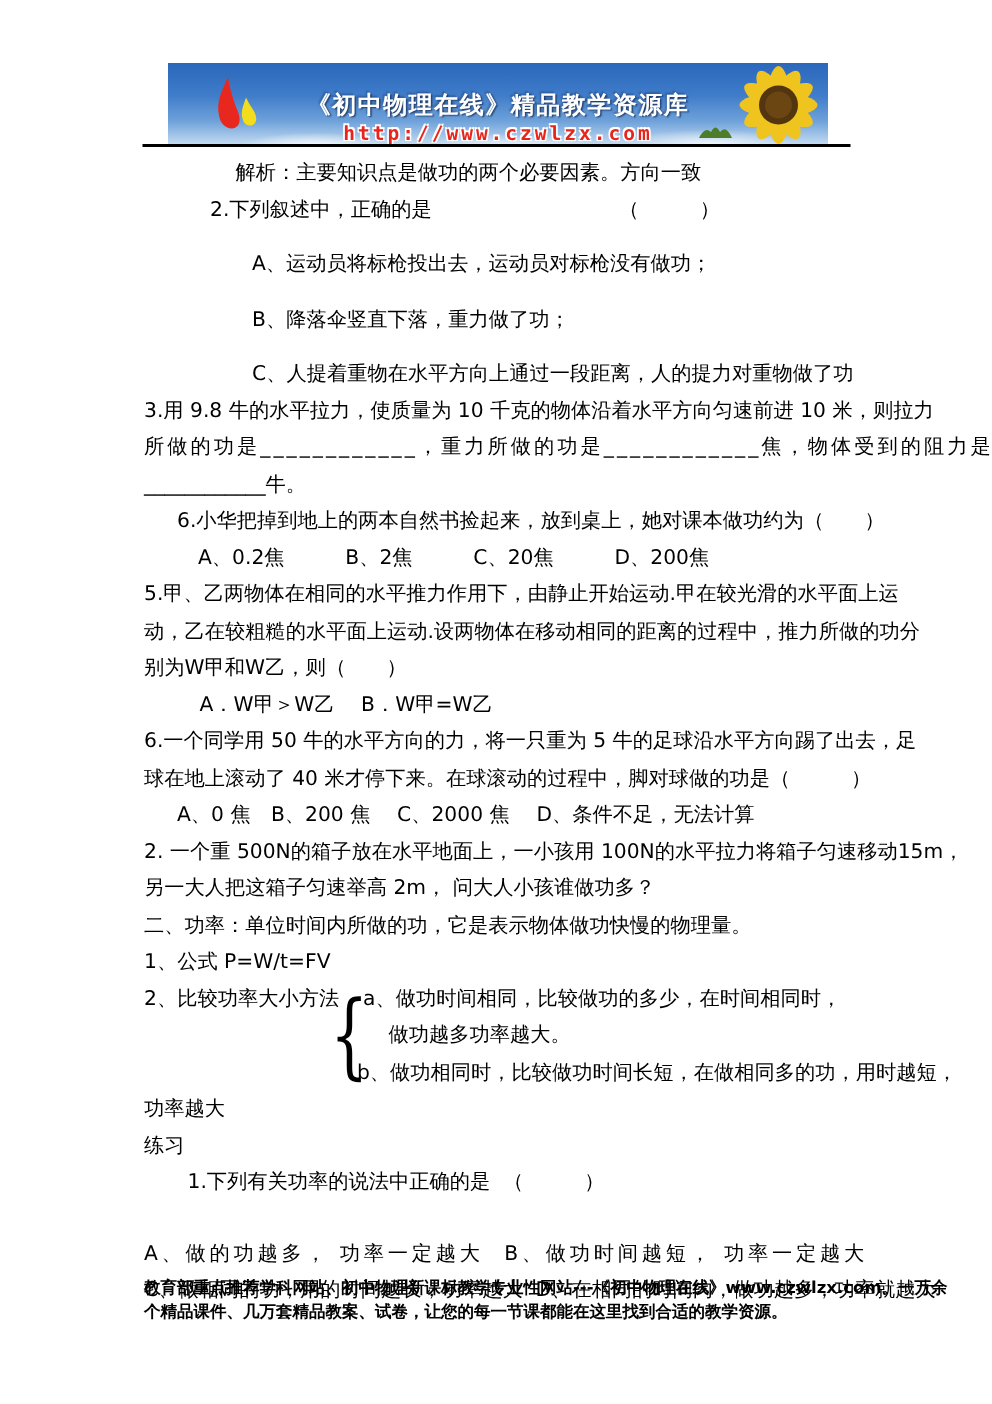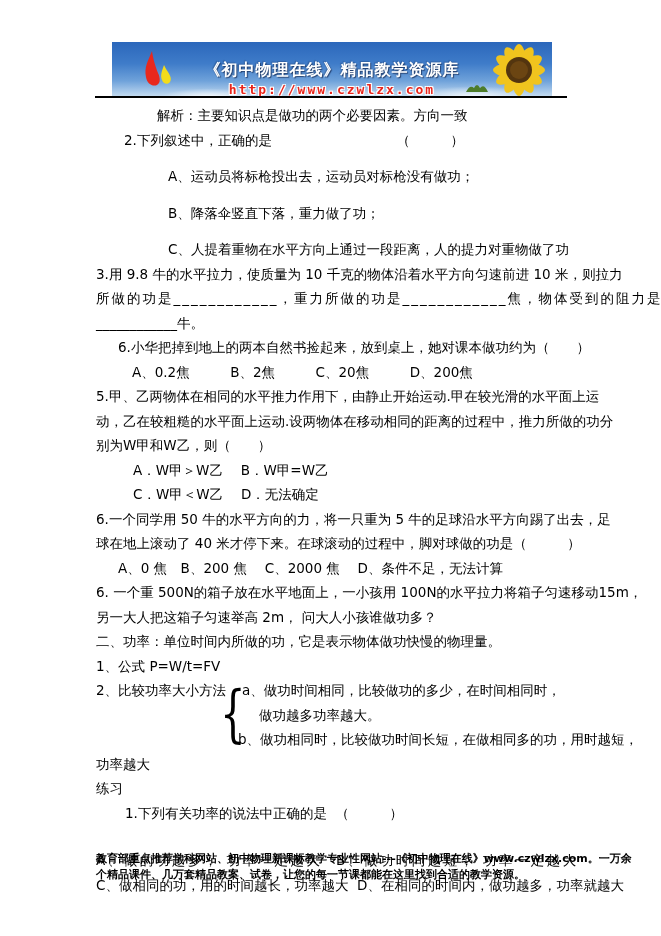--- a/index.html
+++ b/index.html
@@ -46,21 +46,21 @@
   }
 
   
   .content{
     position:absolute;left:96px;top:103px;width:470px;
     font-size:13.5px;line-height:24.5px;
   }
   .line{margin:0;white-space:pre;}
   .i18{}
   .i22{margin-left:22px;}
-  .i28{margin-left:28px;}
+  .i28{margin-left:44px;}
   .i29{margin-left:29px;}
   .i36{margin-left:36px;}
   .i37{margin-left:37px;}
   .i61{margin-left:61px;}
   .i72{margin-left:72px;margin-top:12px;}
   .ls2{letter-spacing:2px;}
   .ls3{letter-spacing:2.5px;margin-top:23px;}
 
   .q2stem{display:flex;justify-content:space-between;width:340px;}
 
@@ -140,27 +140,26 @@
     <p class="line ls2">所做的功是____________，重力所做的功是____________焦，物体受到的阻力是</p>
     <p class="line">____________牛。</p>
 
     <p class="line i22">6.小华把掉到地上的两本自然书捡起来，放到桌上，她对课本做功约为（　　）</p>
     <p class="line i36">A、0.2焦　　　B、2焦　　　C、20焦　　　D、200焦</p>
 
     <p class="line i18">5.甲、乙两物体在相同的水平推力作用下，由静止开始运动.甲在较光滑的水平面上运</p>
     <p class="line">动，乙在较粗糙的水平面上运动.设两物体在移动相同的距离的过程中，推力所做的功分</p>
     <p class="line">别为W甲和W乙，则（　　）</p>
     <p class="line i37">A．W甲＞W乙　 B．W甲=W乙</p>
-    <p class="line i37">C．W甲＜W乙　 D．无法确定</p>
 
     <p class="line i18">6.一个同学用 50 牛的水平方向的力，将一只重为 5 牛的足球沿水平方向踢了出去，足</p>
     <p class="line">球在地上滚动了 40 米才停下来。在球滚动的过程中，脚对球做的功是（　　　）</p>
     <p class="line i22">A、0 焦　B、200 焦　 C、2000 焦　 D、条件不足，无法计算</p>
 
-    <p class="line i18">6. 一个重 500N的箱子放在水平地面上，一小孩用 100N的水平拉力将箱子匀速移动15m，</p>
+    <p class="line i18">2. 一个重 500N的箱子放在水平地面上，一小孩用 100N的水平拉力将箱子匀速移动15m，</p>
     <p class="line">另一大人把这箱子匀速举高 2m， 问大人小孩谁做功多？</p>
 
     <p class="line">二、功率：单位时间内所做的功，它是表示物体做功快慢的物理量。</p>
     <p class="line">1、公式 P=W/t=FV</p>
 
     <div class="method-block">
       <span class="method-label">2、比较功率大小方法</span>
       <span class="method-brace">{</span>
       <span class="method-a1">a、做功时间相同，比较做功的多少，在时间相同时，</span>
       <span class="method-a2">做功越多功率越大。</span>

